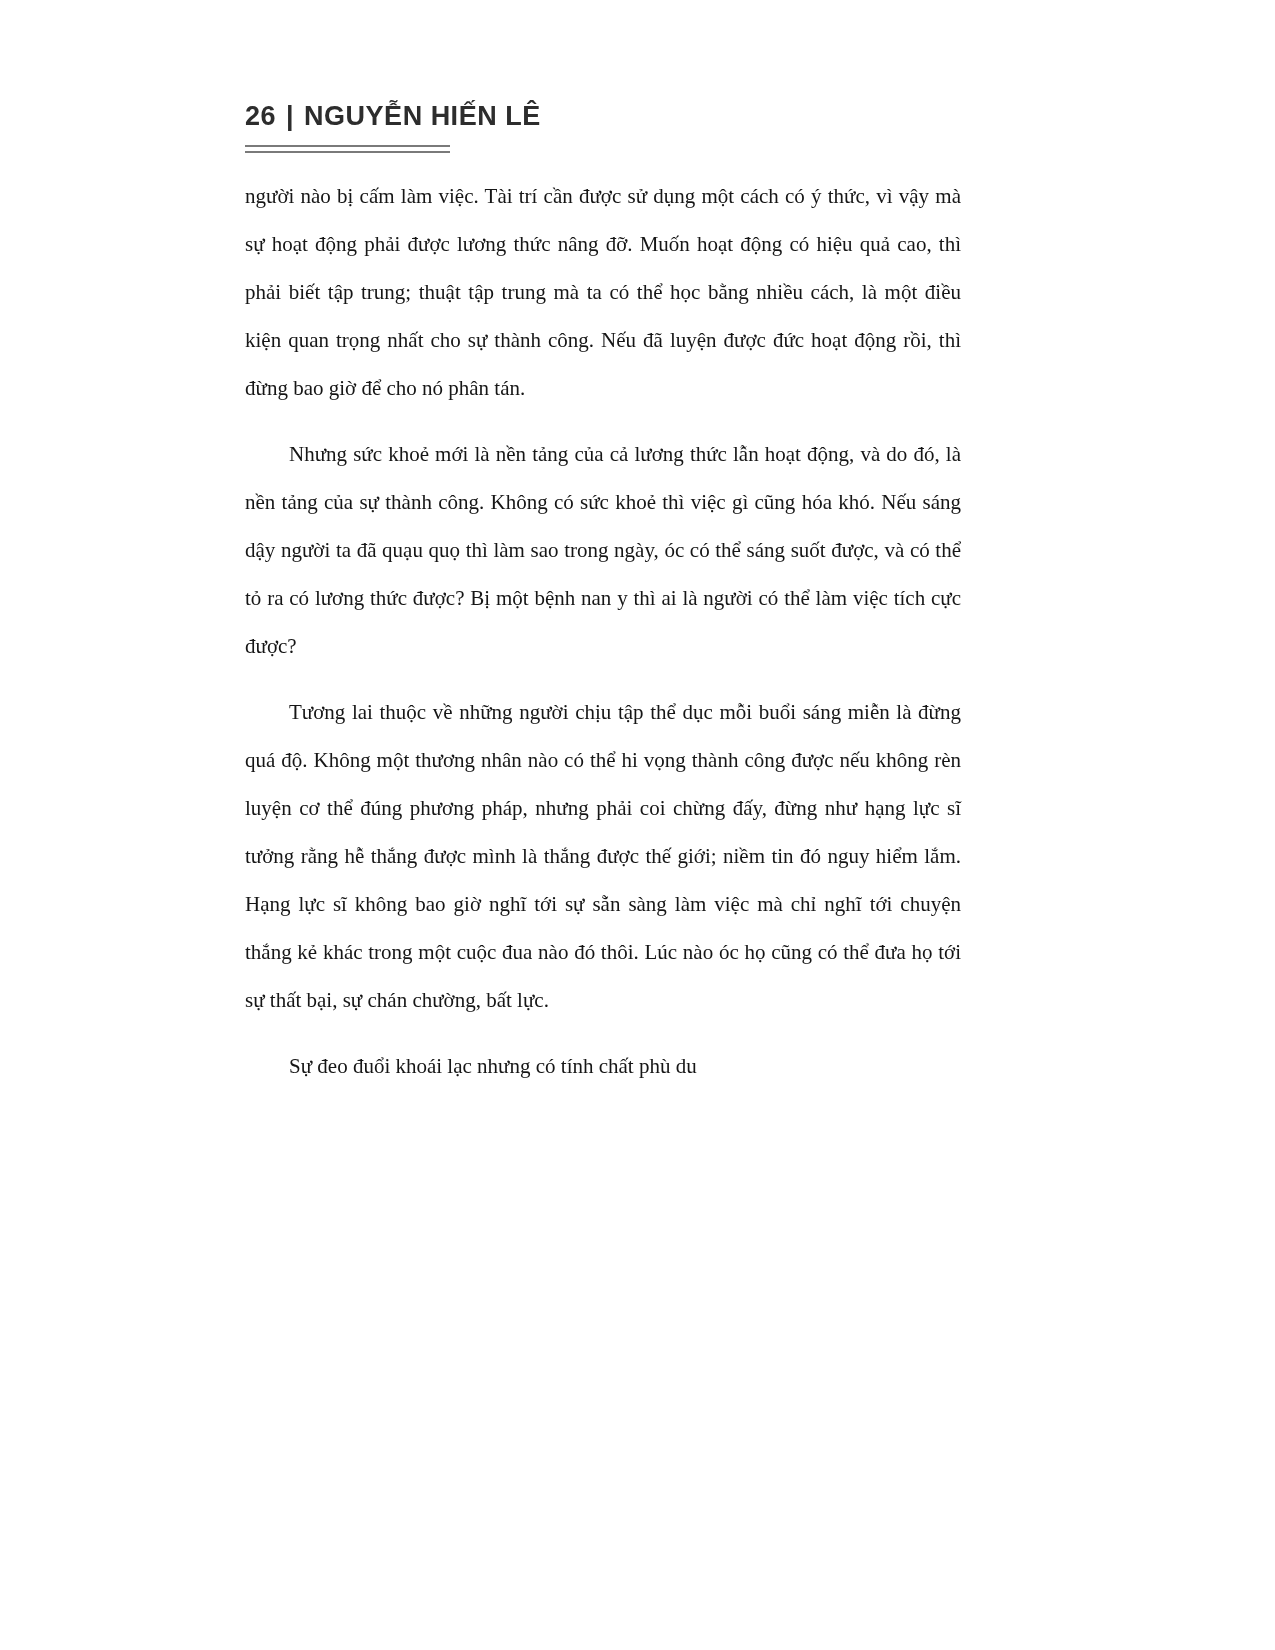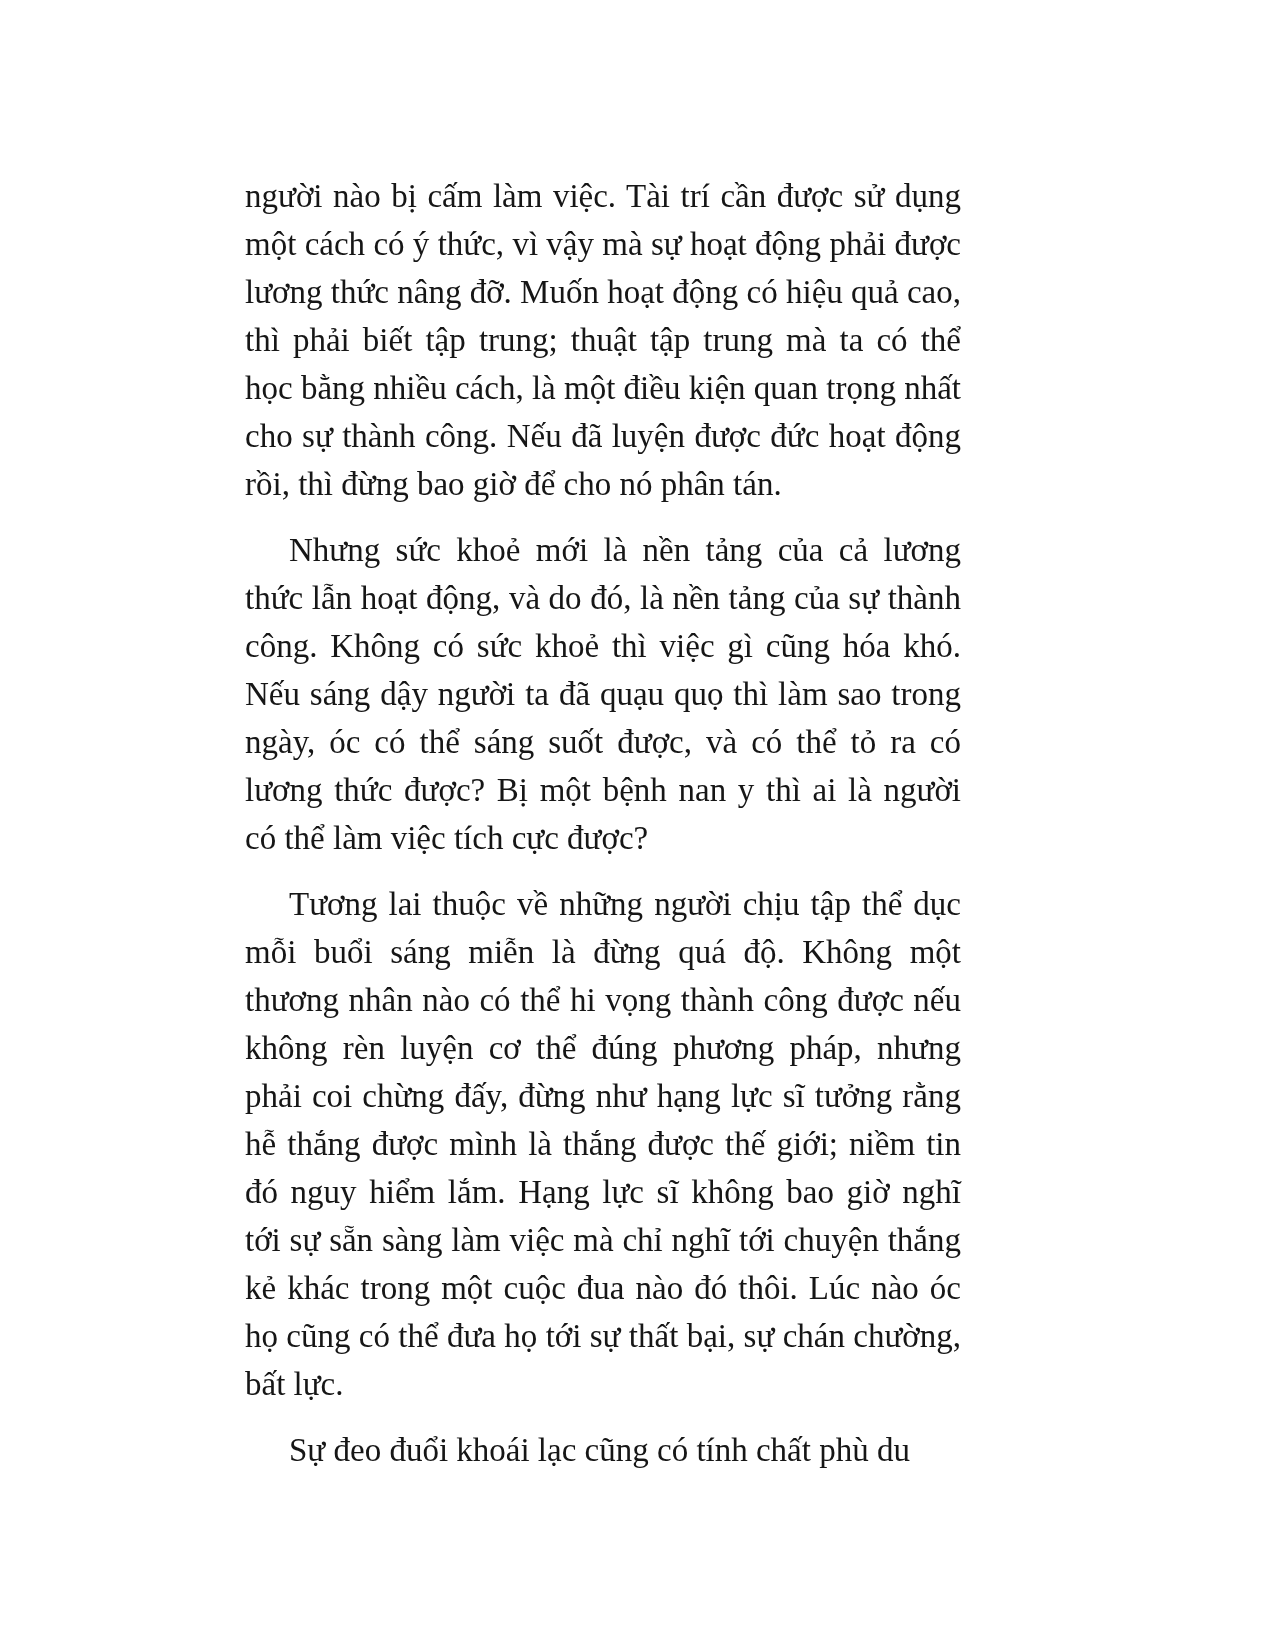--- a/index.html
+++ b/index.html
@@ -45,42 +45,48 @@
     border-top: 2px solid #7a7a7a;
     border-bottom: 2px solid #7a7a7a;
     box-sizing: content-box;
   }
   .body-text {
     position: absolute;
     top: 172px;
     left: 245px;
     width: 716px;
     font-family: "Liberation Serif", "DejaVu Serif", serif;
-    font-size: 33px;
+    font-size: 21px;
     line-height: 48px;
     color: #161616;
     text-align: justify;
   }
   .para {
     margin: 0;
     text-indent: 44px;
   }
   .para.no-indent {
     text-indent: 0;
   }
   .para + .para {
     margin-top: 18px;
   }
 </style>
 </head>
 <body>
 
 <div class="page">
 
+  <header class="page-header">
+    <div class="header-line">
+      <span class="page-num">26</span><span class="divider">|</span><span class="author">NGUYỄN HIẾN LÊ</span>
+    </div>
+    <div class="double-rule"></div>
+  </header>
 
   <main class="body-text">
     <p class="para no-indent">người nào bị cấm làm việc. Tài trí cần được sử dụng một cách có ý thức, vì vậy mà sự hoạt động phải được lương thức nâng đỡ. Muốn hoạt động có hiệu quả cao, thì phải biết tập trung; thuật tập trung mà ta có thể học bằng nhiều cách, là một điều kiện quan trọng nhất cho sự thành công. Nếu đã luyện được đức hoạt động rồi, thì đừng bao giờ để cho nó phân tán.</p>
     <p class="para">Nhưng sức khoẻ mới là nền tảng của cả lương thức lẫn hoạt động, và do đó, là nền tảng của sự thành công. Không có sức khoẻ thì việc gì cũng hóa khó. Nếu sáng dậy người ta đã quạu quọ thì làm sao trong ngày, óc có thể sáng suốt được, và có thể tỏ ra có lương thức được? Bị một bệnh nan y thì ai là người có thể làm việc tích cực được?</p>
     <p class="para">Tương lai thuộc về những người chịu tập thể dục mỗi buổi sáng miễn là đừng quá độ. Không một thương nhân nào có thể hi vọng thành công được nếu không rèn luyện cơ thể đúng phương pháp, nhưng phải coi chừng đấy, đừng như hạng lực sĩ tưởng rằng hễ thắng được mình là thắng được thế giới; niềm tin đó nguy hiểm lắm. Hạng lực sĩ không bao giờ nghĩ tới sự sẵn sàng làm việc mà chỉ nghĩ tới chuyện thắng kẻ khác trong một cuộc đua nào đó thôi. Lúc nào óc họ cũng có thể đưa họ tới sự thất bại, sự chán chường, bất lực.</p>
-    <p class="para">Sự đeo đuổi khoái lạc cũng có tính chất phù du</p>
+    <p class="para">Sự đeo đuổi khoái lạc nhưng có tính chất phù du</p>
   </main>
 
 </div>
 
 </body></html>

